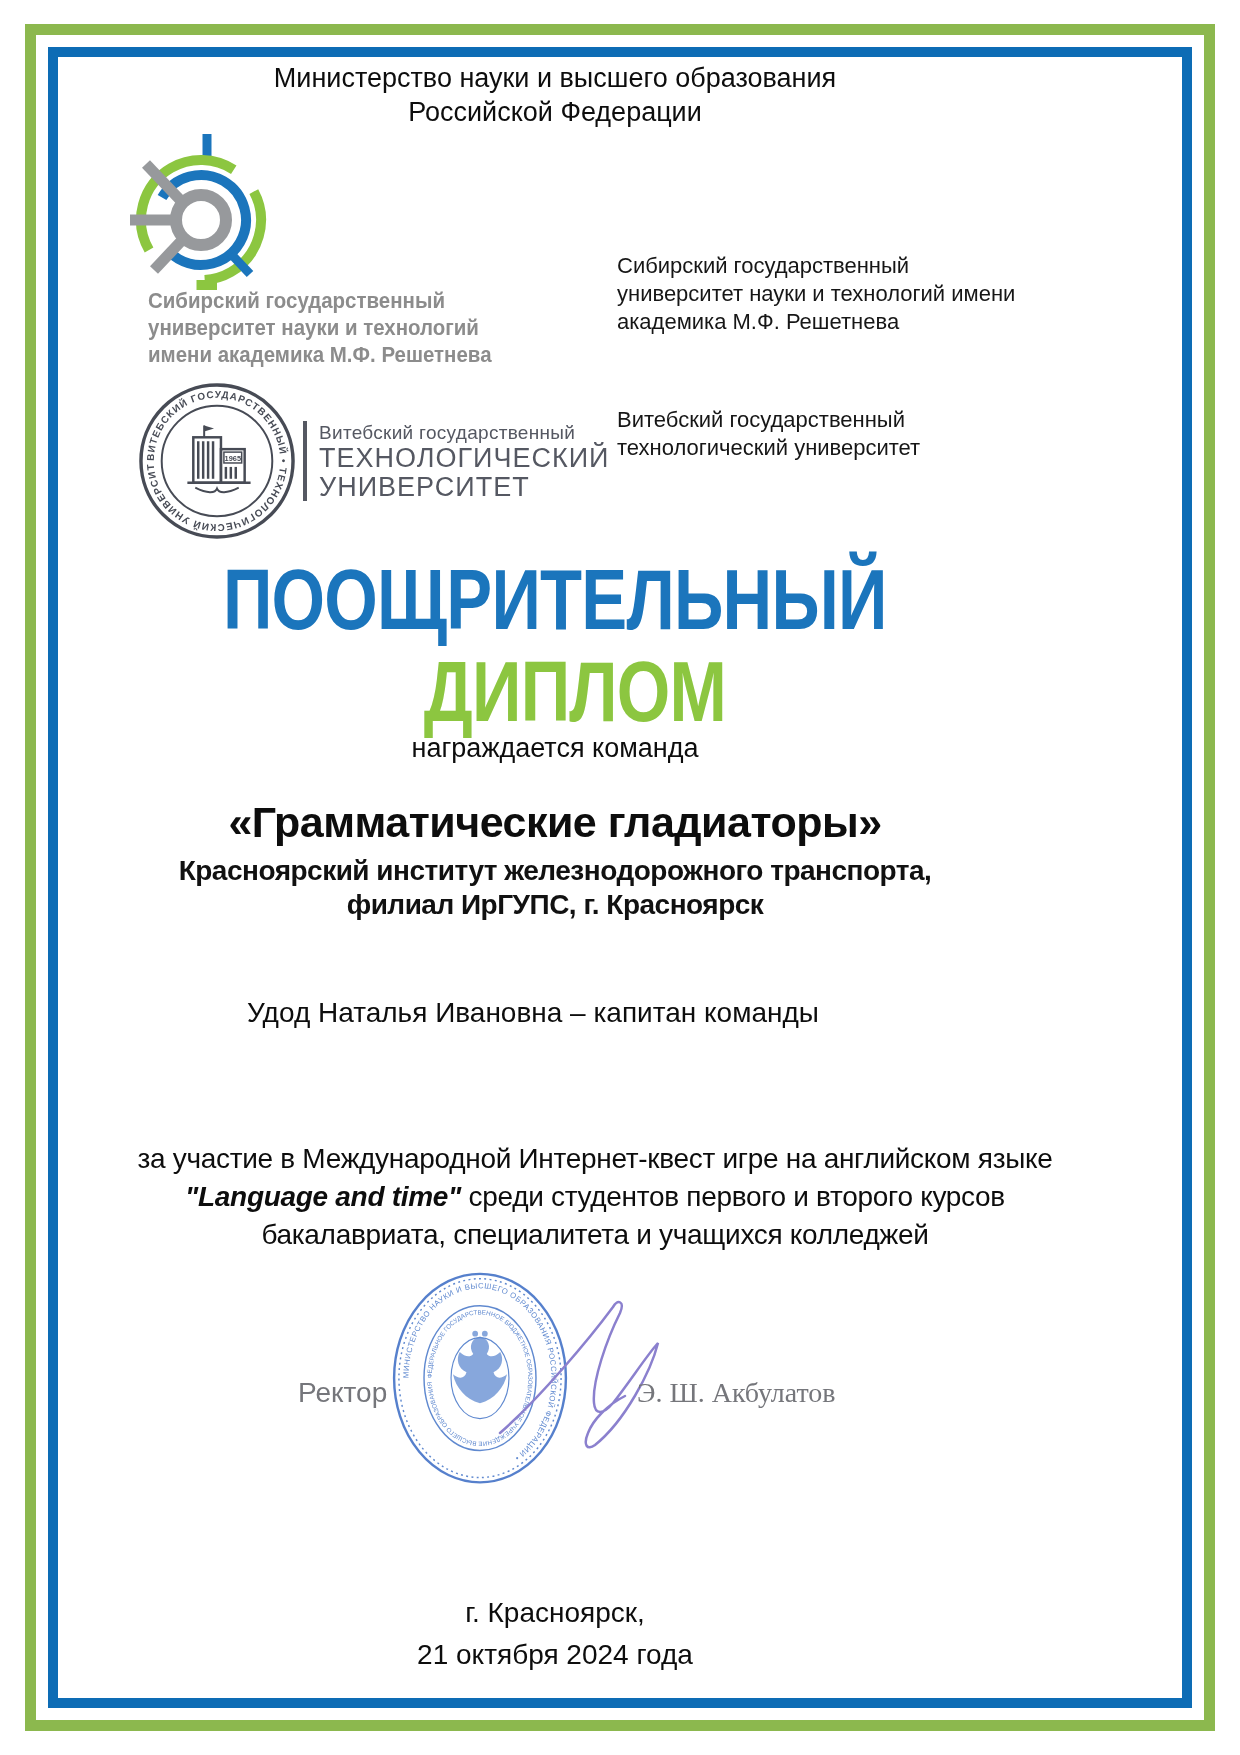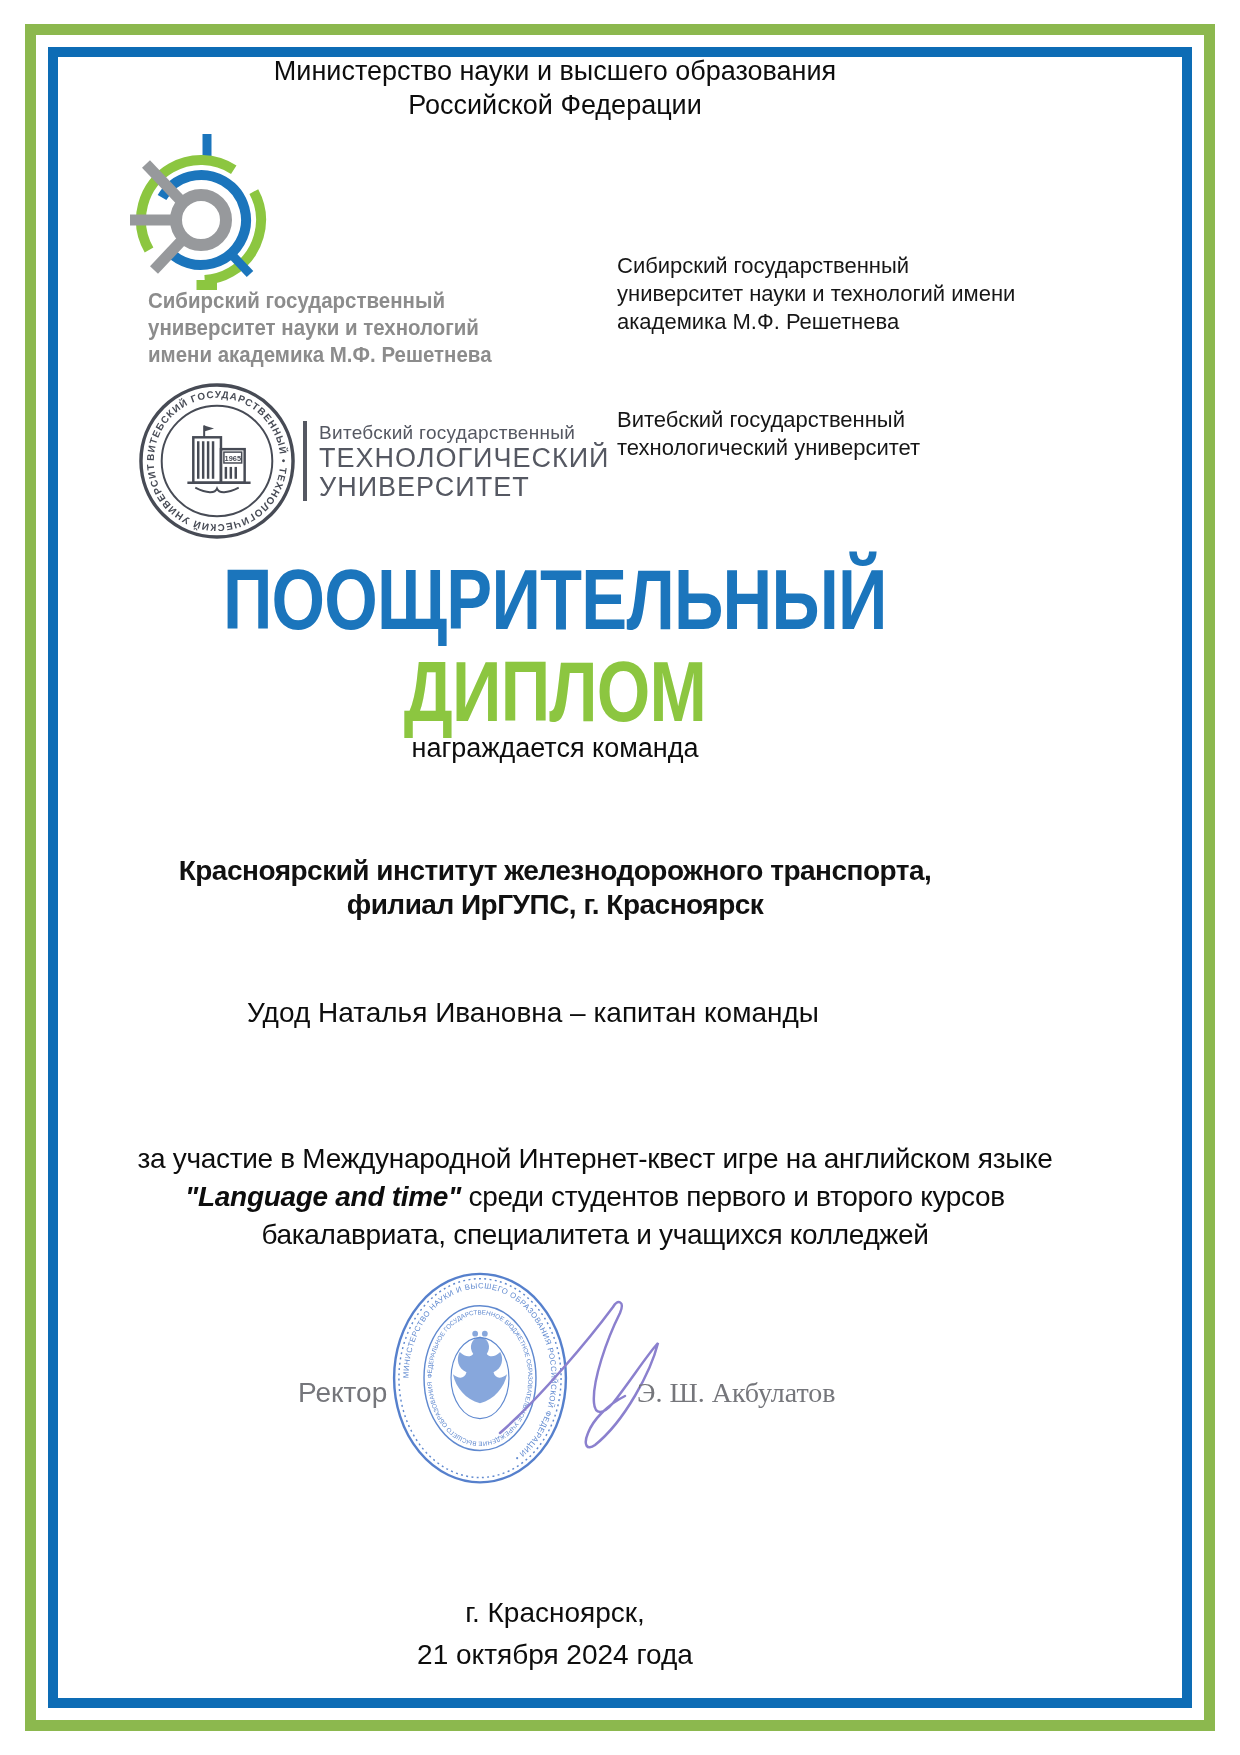--- a/index.html
+++ b/index.html
@@ -4,32 +4,32 @@
 <style>
   html,body{margin:0;padding:0;background:#ffffff;}
   .page{position:relative;width:1240px;height:1755px;background:#fff;
         font-family:"Liberation Sans",sans-serif;color:#111;overflow:hidden;}
   .frame-green{position:absolute;left:25px;top:24px;right:25px;bottom:24px;
         border:11px solid #8cb84e;}
   .frame-blue{position:absolute;left:48px;top:47px;right:48px;bottom:47px;
         border:10px solid #0d6cb5;}
   .abs{position:absolute;}
   .cw{position:absolute;left:0;width:1110px;text-align:center;}
-  .ministry{top:54px;font-size:27px;line-height:34px;color:#0d0d0d;}
+  .ministry{top:61px;font-size:27px;line-height:34px;color:#0d0d0d;}
   .sibgu-caption{left:148px;top:287px;font-size:22px;font-weight:bold;color:#8c8c8c;
         line-height:27px;transform:scaleX(.93);transform-origin:left top;}
   .org-text{left:617px;font-size:22px;line-height:28px;color:#161616;}
   .org1{top:252px;}
   .org2{top:406px;}
   .vstu-logotype{left:303px;top:421px;display:flex;align-items:stretch;color:#555862;}
   .vstu-bar{width:4px;background:#555862;margin-right:12px;height:80px;}
   .vstu-l1{font-size:19px;line-height:23px;letter-spacing:.3px;}
   .vstu-l2,.vstu-l3{font-size:27px;line-height:29px;letter-spacing:1px;}
   .title1{top:556px;font-size:86px;font-weight:bold;color:#1b75bc;line-height:86px;}
-  .title2{top:648px;font-size:86px;font-weight:bold;color:#8cc640;line-height:86px;}
+  .title2{top:648px;font-size:86px;font-weight:bold;color:#8cc640;line-height:86px;padding-left:20px;}
   .title-line{display:inline-block;transform:scaleX(.8);letter-spacing:-1px;white-space:nowrap;}
   .subtitle{top:733px;font-size:27px;color:#0d0d0d;}
   .team{top:798px;font-size:43px;font-weight:bold;color:#0d0d0d;letter-spacing:-.5px;}
   .institution{top:854px;font-size:28px;font-weight:bold;line-height:34px;letter-spacing:-.5px;text-align:center;}
   .members{left:247px;top:992px;font-size:28px;line-height:42px;color:#0d0d0d;}
   .description{top:1140px;font-size:28px;line-height:38px;letter-spacing:-.3px;color:#0d0d0d;margin-left:40px;}
   .description .em{font-weight:bold;font-style:italic;}
   .sig-label{font-size:28px;color:#75767b;}
   .rector{left:298px;top:1377px;}
   .rector-name{left:637px;top:1377px;font-family:Liberation Serif, serif;}
@@ -115,20 +115,21 @@
   </div>
 
   <div class="cw title1">
     <span class="title-line">ПООЩРИТЕЛЬНЫЙ</span>
   </div>
   <div class="cw title2">
     <span class="title-line">ДИПЛОМ</span>
   </div>
   <div class="cw subtitle">награждается команда</div>
 
+  <div class="cw team">«Грамматические гладиаторы»</div>
   <div class="cw institution">
     <div>Красноярский институт железнодорожного транспорта,</div>
     <div>филиал ИрГУПС, г. Красноярск</div>
   </div>
 
   <div class="abs members">
     <div>Удод Наталья Ивановна – капитан команды</div>
   </div>
 
   <div class="cw description">

